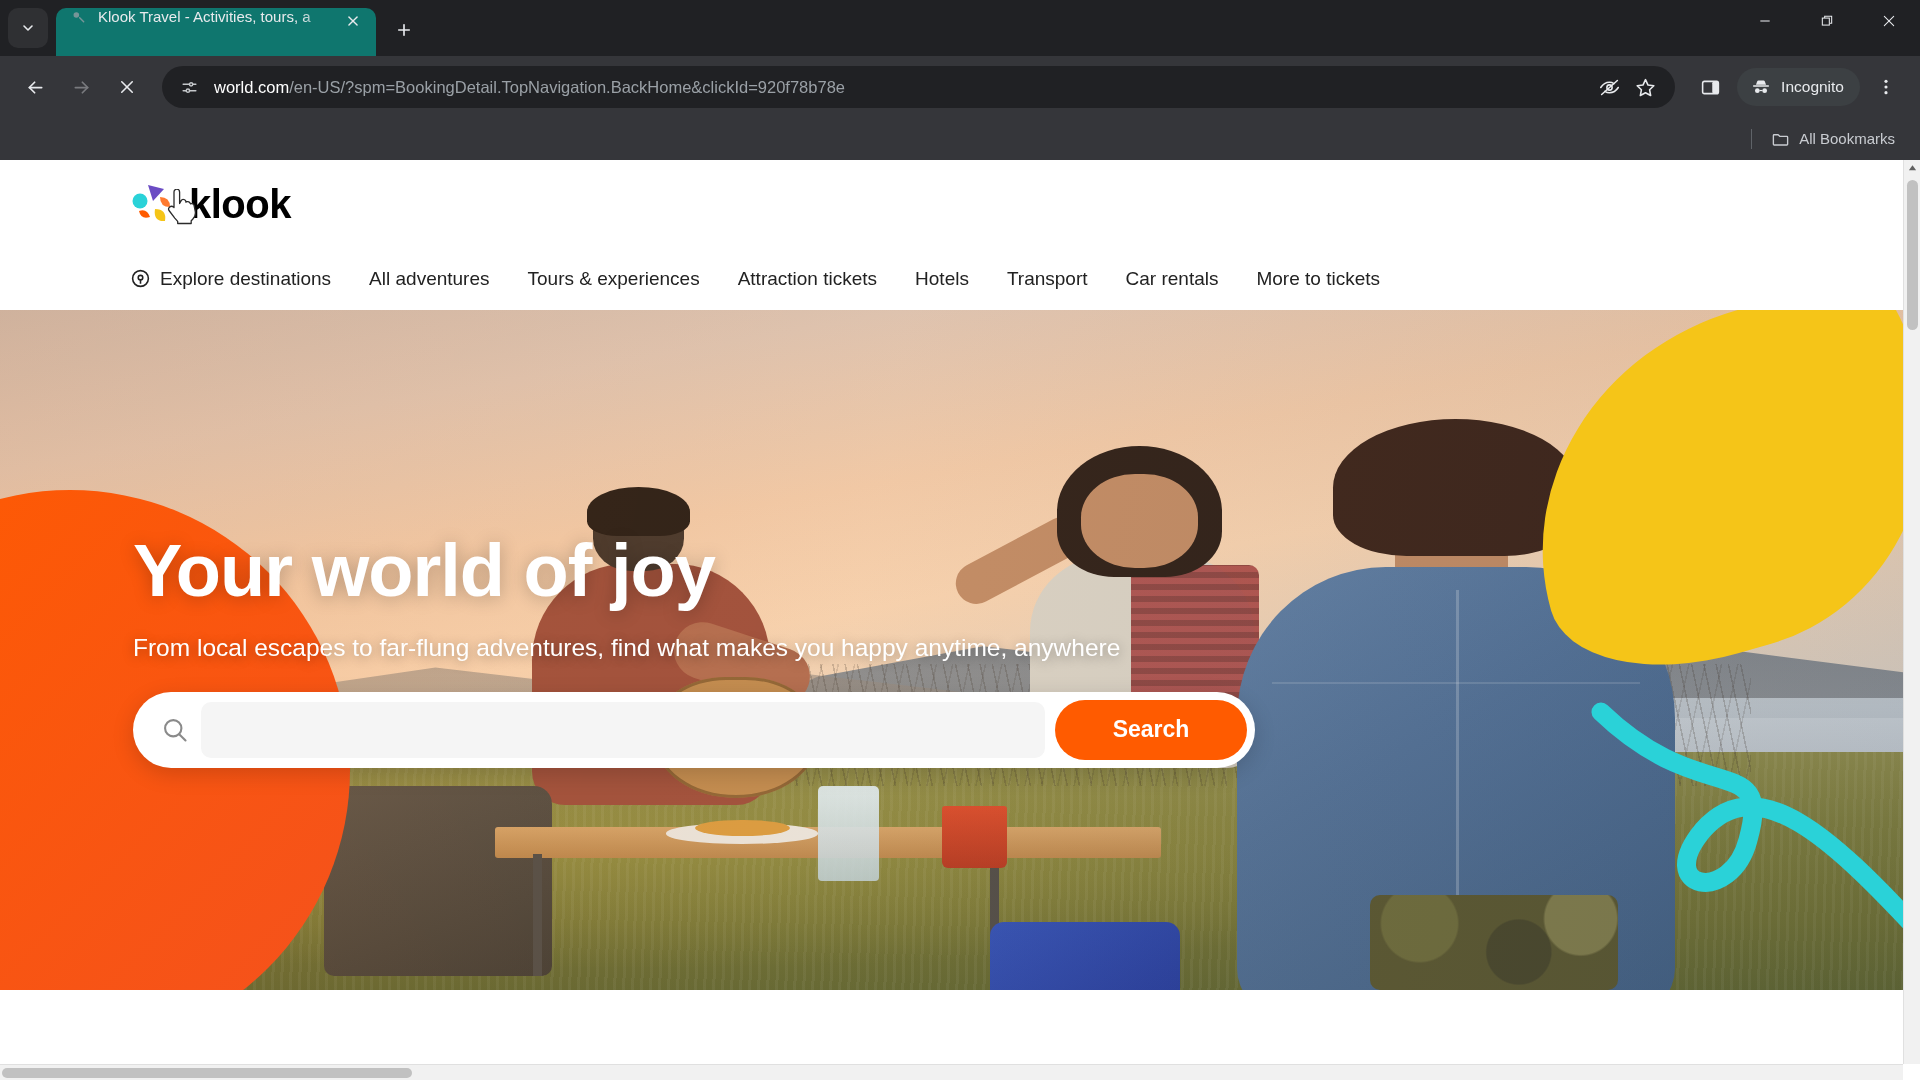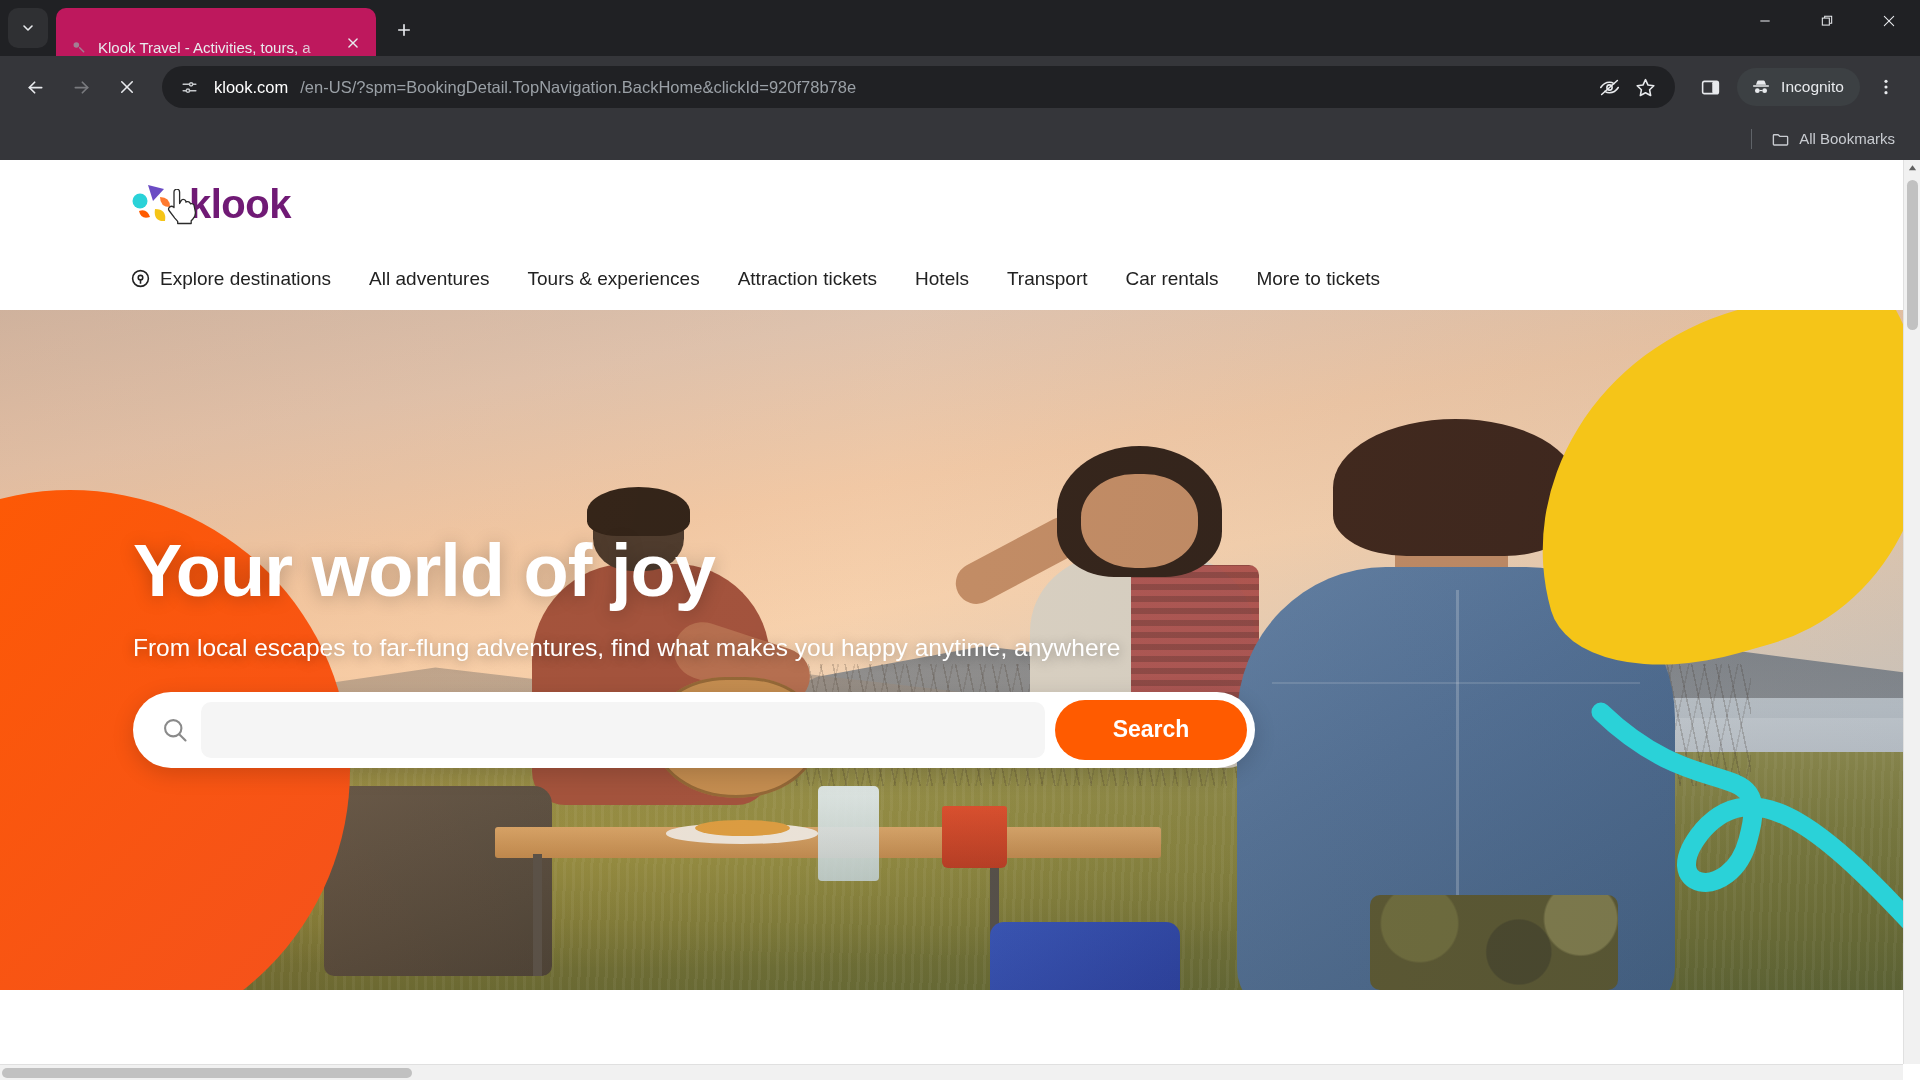--- a/index.html
+++ b/index.html
@@ -17,22 +17,22 @@
   .tabstrip {
     height:56px; background:#202124; display:flex; align-items:flex-end;
     padding-left:8px; position:relative; flex:0 0 56px;
   }
   .tab-search-btn {
     width:40px; height:40px; border-radius:10px; background:#2f3033;
     display:flex; align-items:center; justify-content:center;
     margin-bottom:8px; margin-right:8px; cursor:pointer;
   }
   .tab {
-    height:48px; width:320px; background:#be185d; border-radius:10px 10px 0 0;
-    display:flex; align-items:flex-end; padding:8px 10px 0 14px; position:relative;
+    height:48px; width:320px; background:#0f766e; border-radius:10px 10px 0 0;
+    display:flex; align-items:flex-start; padding:0 10px 0 14px; position:relative;
     cursor:pointer;
   }
   .tab-favicon {
     width:18px; height:18px; flex:0 0 18px; margin-right:10px;
     display:flex; align-items:center; justify-content:center; opacity:.75;
   }
   .tab-title {
     flex:1; color:#e8eaed; font-size:15px; white-space:nowrap; overflow:hidden;
     -webkit-mask-image:linear-gradient(to right,#000 86%,transparent 100%);
     mask-image:linear-gradient(to right,#000 86%,transparent 100%);
@@ -62,21 +62,21 @@
   }
   .nav-btn.disabled { opacity:.38; cursor:default; }
   .omnibox {
     flex:1; height:42px; background:#202124; border-radius:21px; display:flex;
     align-items:center; padding:0 14px 0 16px; margin:0 10px; cursor:text;
     min-width:0;
   }
   .omni-icon { width:22px; height:22px; flex:0 0 22px; margin-right:14px; display:flex; align-items:center; justify-content:center; }
   .omni-url { color:#e8eaed; font-size:16.5px; white-space:nowrap; overflow:hidden; }
   .omni-url .host { color:#fff; }
-  .omni-url .path { color:#9aa0a6;margin-left:12px; }
+  .omni-url .path { color:#9aa0a6; }
   .omni-right { margin-left:auto; display:flex; align-items:center; gap:4px; padding-left:10px; }
   .omni-ib { width:32px; height:32px; border-radius:50%; display:flex; align-items:center; justify-content:center; cursor:pointer; }
   .tb-right { display:flex; align-items:center; gap:2px; }
   .incognito-pill {
     height:38px; border-radius:19px; background:#3c4043; display:flex; align-items:center;
     gap:9px; padding:0 16px 0 13px; cursor:pointer; margin-left:4px;
   }
   .incognito-pill span { color:#e8eaed; font-size:15.5px; }
   .menu-btn { width:40px; height:40px; border-radius:50%; display:flex; align-items:center; justify-content:center; cursor:pointer; margin-left:4px; }
 
@@ -89,21 +89,21 @@
   .bm-all { display:flex; align-items:flex-start; gap:9px; padding:5px 9px; border-radius:6px; cursor:pointer; }
   .bm-all span { color:#c9ccd1; font-size:15px; }
 
   
   .viewport { flex:1; position:relative; background:#fff; overflow:hidden; }
   .page { position:absolute; inset:0 17px 16px 0; background:#fff; overflow:hidden; }
 
   
   .site-header { height:88px; background:#fff; display:flex; align-items:center; padding-left:130px; }
   .logo { display:flex; align-items:center; gap:5px; cursor:pointer; position:relative; }
-  .logo-text { font-size:40px; font-weight:700; color:#701a75; letter-spacing:-.5px; font-family:"Liberation Sans", sans-serif; }
+  .logo-text { font-size:40px; font-weight:700; color:#000000; letter-spacing:-.5px; font-family:"Liberation Sans", sans-serif; }
 
   .site-nav {
     height:62px; background:#fff; display:flex; align-items:center; padding-left:130px;
     gap:0; border-bottom:1px solid #fff;
   }
   .nav-item {
     display:flex; align-items:center; gap:9px; font-size:19px; color:#222; cursor:pointer;
     margin-right:38px; white-space:nowrap;
   }
 
@@ -323,21 +323,21 @@
       <span class="omni-icon">
         <svg width="19" height="19" viewBox="0 0 24 24" fill="none" stroke="#c4c7ca" stroke-width="1.9" stroke-linecap="round">
           <line x1="4" y1="8" x2="12" y2="8"></line>
             <line x1="16" y1="8" x2="20" y2="8"></line>
             <circle cx="14" cy="8" r="2.1"></circle>
           <line x1="4" y1="16" x2="8" y2="16"></line>
             <line x1="12" y1="16" x2="20" y2="16"></line>
             <circle cx="10" cy="16" r="2.1"></circle>
         </svg>
       </span>
-      <span class="omni-url"><span class="host">klook.com</span><span class="path">/en-US/?spm=BookingDetail.TopNavigation.BackHome&amp;clickId=920f78b78e</span></span>
+      <span class="omni-url"><span class="host">world.com</span><span class="path">/en-US/?spm=BookingDetail.TopNavigation.BackHome&amp;clickId=920f78b78e</span></span>
       <span class="omni-right">
         <span class="omni-ib">
           <svg width="21" height="21" viewBox="0 0 24 24" fill="none" stroke="#e8eaed" stroke-width="1.8" stroke-linecap="round">
             <path d="M2 12s3.8-6 10-6c2 0 3.7.6 5.1 1.5"></path>
             <path d="M22 12s-3.8 6-10 6c-2.1 0-3.9-.7-5.3-1.6"></path>
             <circle cx="12" cy="12" r="3"></circle>
             <line x1="3" y1="20" x2="21" y2="4"></line>
           </svg>
         </span>
         <span class="omni-ib">

